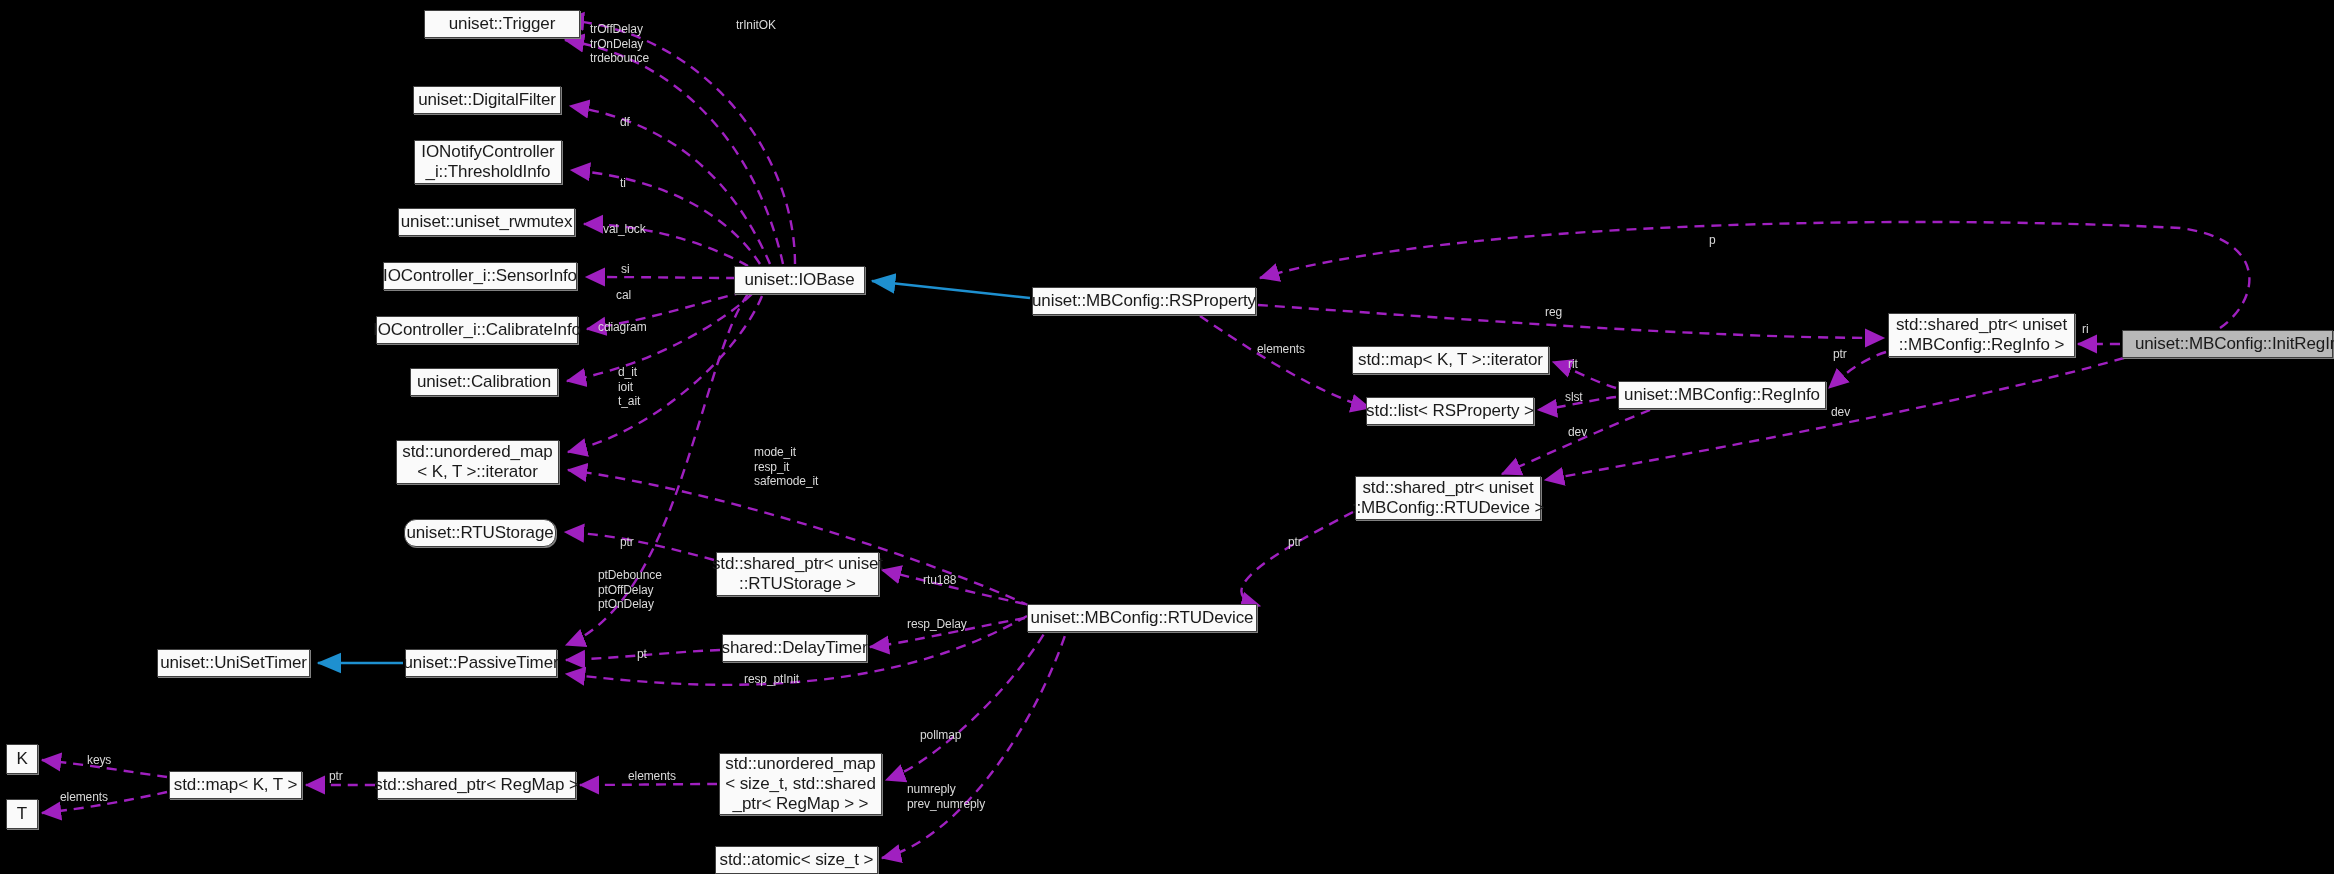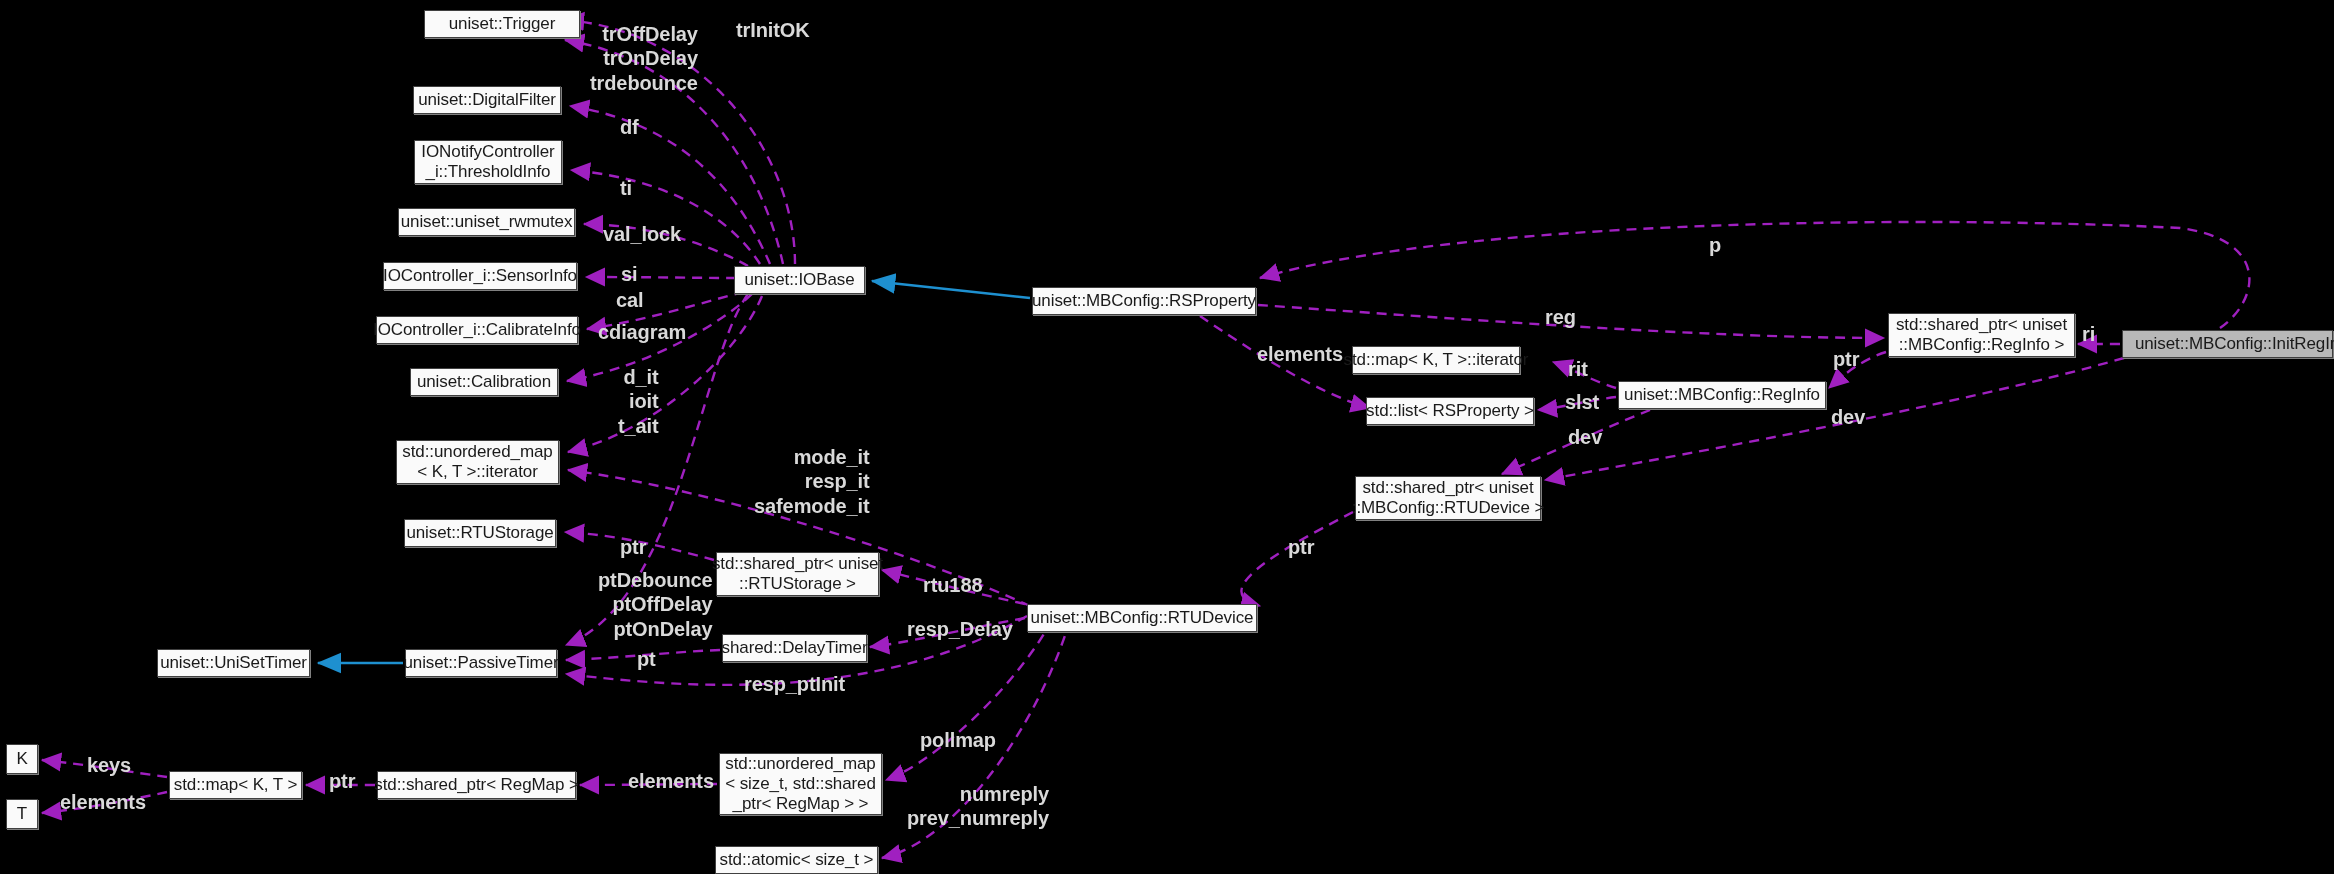--- a/index.html
+++ b/index.html
@@ -20,25 +20,25 @@
     justify-content:center;
     text-align:center;
     padding:2px 7px;
     white-space:pre;
     letter-spacing:-0.1px;
   }
   .node.highlight{background:#b8b8b8;padding-left:40px;}
   .elabel{
     position:absolute;
     color:#d9d9d9;
-    font-size:20px;
+    font-size:12px;
     line-height:1.22;
     white-space:pre;
-    text-align:right;
-    font-weight:bold;
+    text-align:left;
+    font-weight:normal;
     letter-spacing:-0.1px;
     pointer-events:none;
   }
 </style>
 </head>
 <body>
 
 <div id="canvas">
   <svg class="edges" viewBox="0 0 2334 874">
     <defs>
@@ -131,29 +131,29 @@
   <div class="node" style="left:424px;top:10px;width:156px;height:28px;"><span>uniset::Trigger</span></div>
   <div class="node" style="left:413px;top:86px;width:148px;height:28px;"><span>uniset::DigitalFilter</span></div>
   <div class="node" style="left:414px;top:140px;width:148px;height:44px;"><span>IONotifyController
 _i::ThresholdInfo</span></div>
   <div class="node" style="left:398px;top:208px;width:177px;height:28px;"><span>uniset::uniset_rwmutex</span></div>
   <div class="node" style="left:383px;top:262px;width:194px;height:28px;"><span>IOController_i::SensorInfo</span></div>
   <div class="node" style="left:376px;top:316px;width:202px;height:28px;"><span>IOController_i::CalibrateInfo</span></div>
   <div class="node" style="left:410px;top:368px;width:148px;height:28px;"><span>uniset::Calibration</span></div>
   <div class="node" style="left:396px;top:440px;width:163px;height:44px;"><span>std::unordered_map
 &lt; K, T &gt;::iterator</span></div>
-  <div class="node" style="left:404px;top:519px;width:152px;height:28px;"><span>uniset::RTUStorage</span></div>
+  <div class="node" style="left:404px;top:519px;width:152px;height:28px;border-radius:12px;"><span>uniset::RTUStorage</span></div>
   <div class="node" style="left:734px;top:266px;width:131px;height:28px;"><span>uniset::IOBase</span></div>
   <div class="node" style="left:716px;top:552px;width:163px;height:44px;"><span>std::shared_ptr&lt; uniset
 ::RTUStorage &gt;</span></div>
   <div class="node" style="left:157px;top:649px;width:153px;height:28px;"><span>uniset::UniSetTimer</span></div>
   <div class="node" style="left:405px;top:649px;width:152px;height:28px;"><span>uniset::PassiveTimer</span></div>
   <div class="node" style="left:722px;top:634px;width:145px;height:28px;"><span>shared::DelayTimer</span></div>
   <div class="node" style="left:1032px;top:287px;width:224px;height:28px;"><span>uniset::MBConfig::RSProperty</span></div>
-  <div class="node" style="left:1352px;top:346px;width:168px;height:28px;"><span>std::map&lt; K, T &gt;::iterator</span></div>
+  <div class="node" style="left:1352px;top:346px;width:197px;height:28px;"><span>std::map&lt; K, T &gt;::iterator</span></div>
   <div class="node" style="left:1366px;top:397px;width:168px;height:28px;"><span>std::list&lt; RSProperty &gt;</span></div>
   <div class="node" style="left:1618px;top:381px;width:208px;height:28px;"><span>uniset::MBConfig::RegInfo</span></div>
   <div class="node" style="left:1355px;top:476px;width:186px;height:44px;"><span>std::shared_ptr&lt; uniset
 ::MBConfig::RTUDevice &gt;</span></div>
   <div class="node" style="left:1027px;top:604px;width:230px;height:28px;"><span>uniset::MBConfig::RTUDevice</span></div>
   <div class="node" style="left:1888px;top:313px;width:187px;height:44px;"><span>std::shared_ptr&lt; uniset
 ::MBConfig::RegInfo &gt;</span></div>
   <div class="node highlight" style="left:2122px;top:330px;width:211px;height:28px;"><span>uniset::MBConfig::InitRegInfo</span></div>
   <div class="node" style="left:6px;top:744px;width:32px;height:30px;"><span>K</span></div>
   <div class="node" style="left:6px;top:799px;width:32px;height:30px;"><span>T</span></div>

